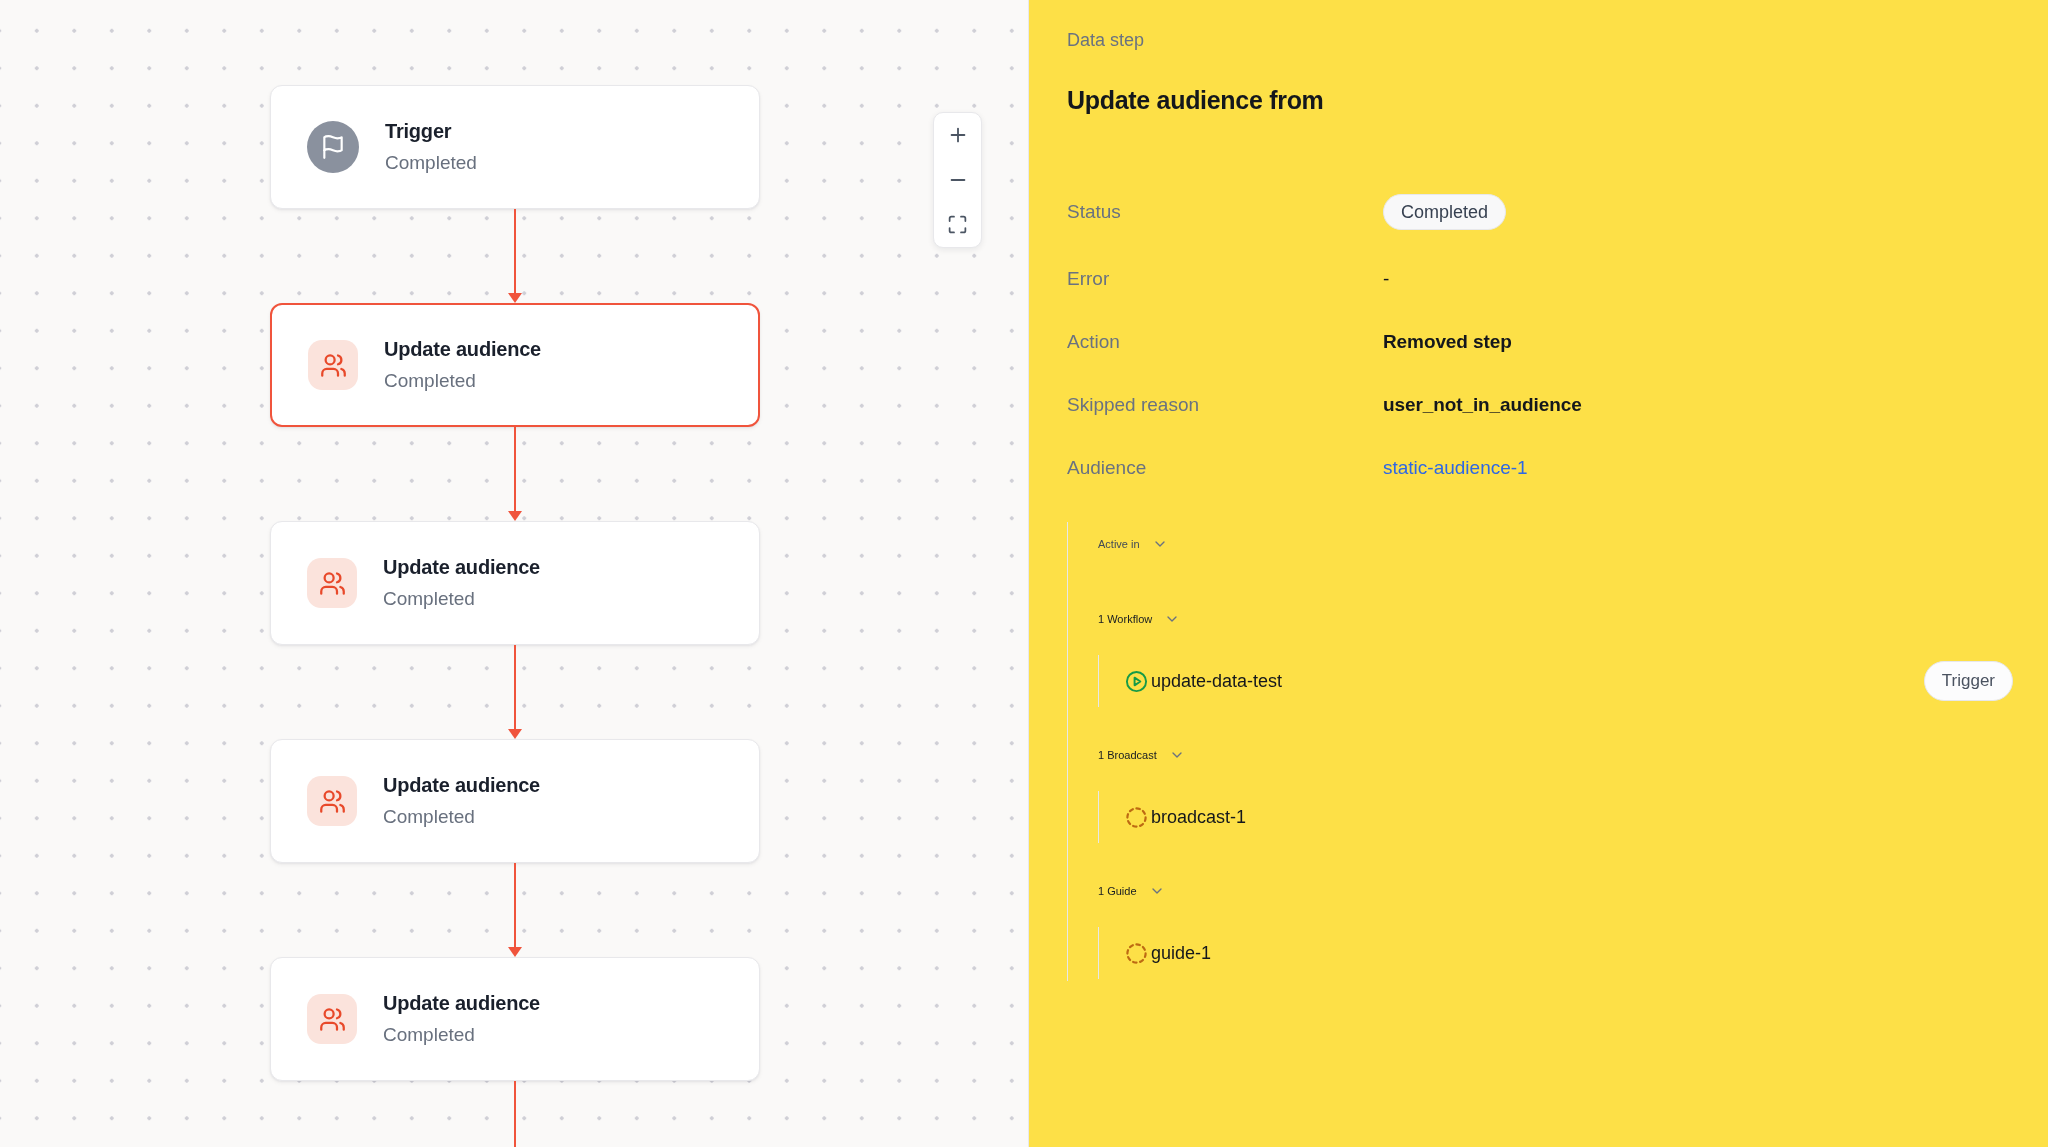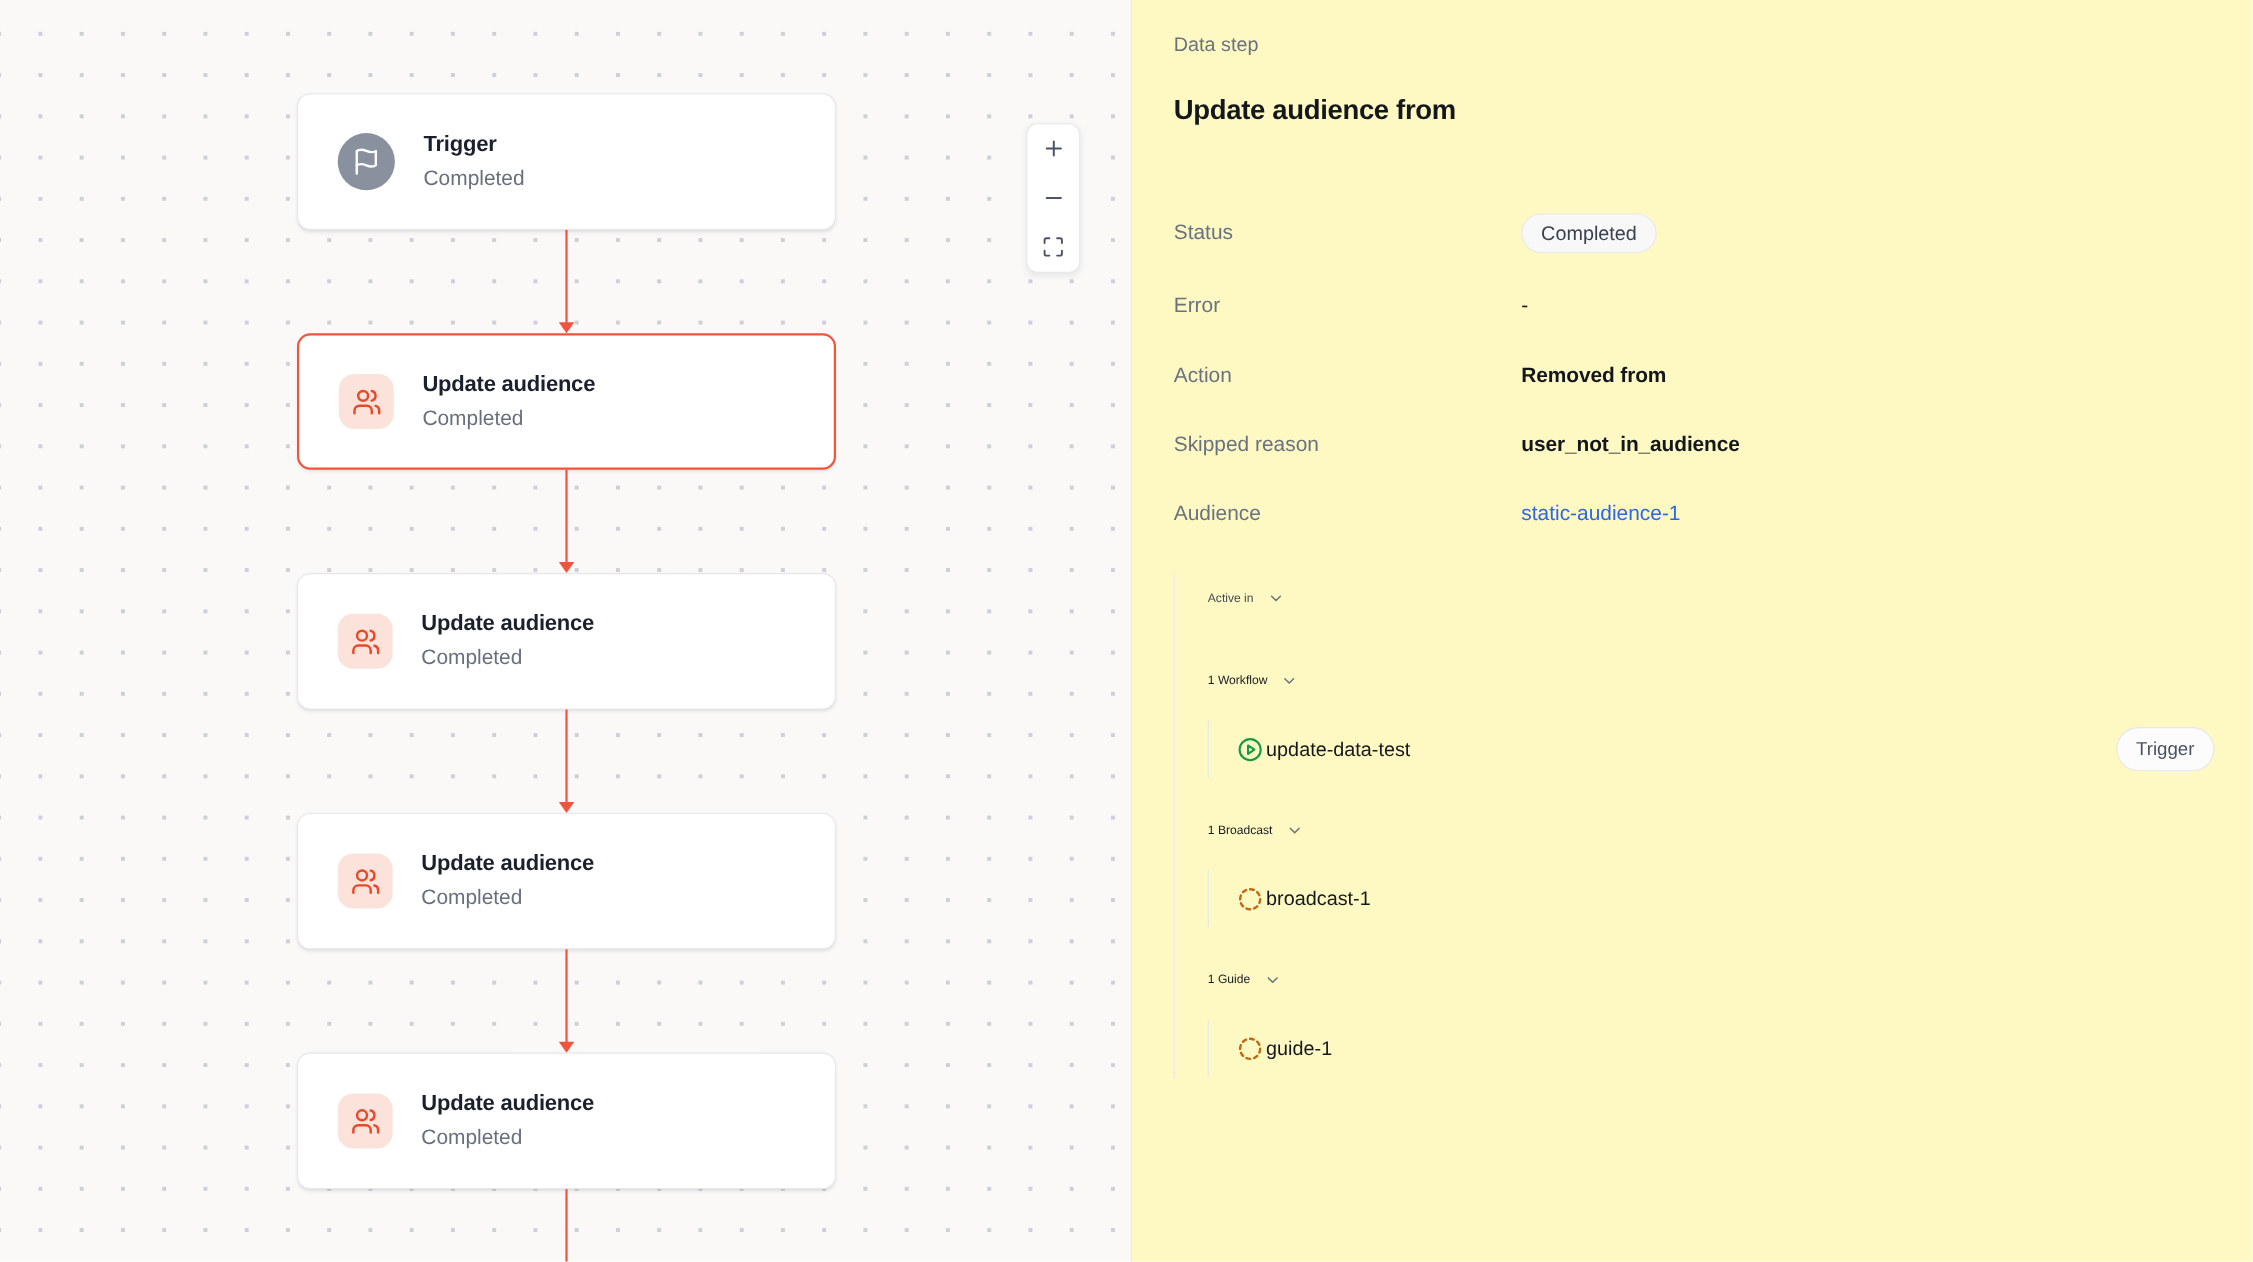--- a/index.html
+++ b/index.html
@@ -51,21 +51,21 @@
     background:#fff; border:1px solid #E8E8EB; border-radius:10px;
     box-shadow:0 2px 6px rgba(16,24,40,.08);
     display:flex; flex-direction:column; align-items:stretch;
     z-index:5;
   }
   .zoom-btn { flex:1; display:flex; align-items:center; justify-content:center; cursor:pointer; color:#4B5563; }
 
   
   .panel {
     position:absolute; left:1028px; top:0; width:1020px; height:1147px;
-    background:#fef9c3; border-left:1px solid #E8E8EB;
+    background:#fde047; border-left:1px solid #E8E8EB;
     padding:28px 35px 0 38px;
   }
   .eyebrow { font-size:18px; line-height:24px; color:#6A7280; }
   .page-title { font-size:25px; line-height:36px; font-weight:700; color:#14171C; margin-top:30px; letter-spacing:-0.3px; }
 
   .details { margin-top:76px; display:flex; flex-direction:column; gap:35px; }
   .detail-row { display:flex; align-items:center; min-height:28px; }
   .detail-label { width:316px; flex:0 0 316px; font-size:19px; color:#6A7280; }
   .detail-value { font-size:19px; color:#14171C; }
   .detail-value.em { font-weight:700; letter-spacing:-0.1px; }
@@ -241,21 +241,21 @@
       <div class="detail-value">
         <span class="badge">Completed</span>
       </div>
     </div>
     <div class="detail-row">
       <div class="detail-label">Error</div>
       <div class="detail-value">-</div>
     </div>
     <div class="detail-row">
       <div class="detail-label">Action</div>
-      <div class="detail-value em">Removed from</div>
+      <div class="detail-value em">Removed step</div>
     </div>
     <div class="detail-row">
       <div class="detail-label">Skipped reason</div>
       <div class="detail-value em">user_not_in_audience</div>
     </div>
     <div class="detail-row">
       <div class="detail-label">Audience</div>
       <div class="detail-value">
         <span class="link">static-audience-1</span>
       </div>

